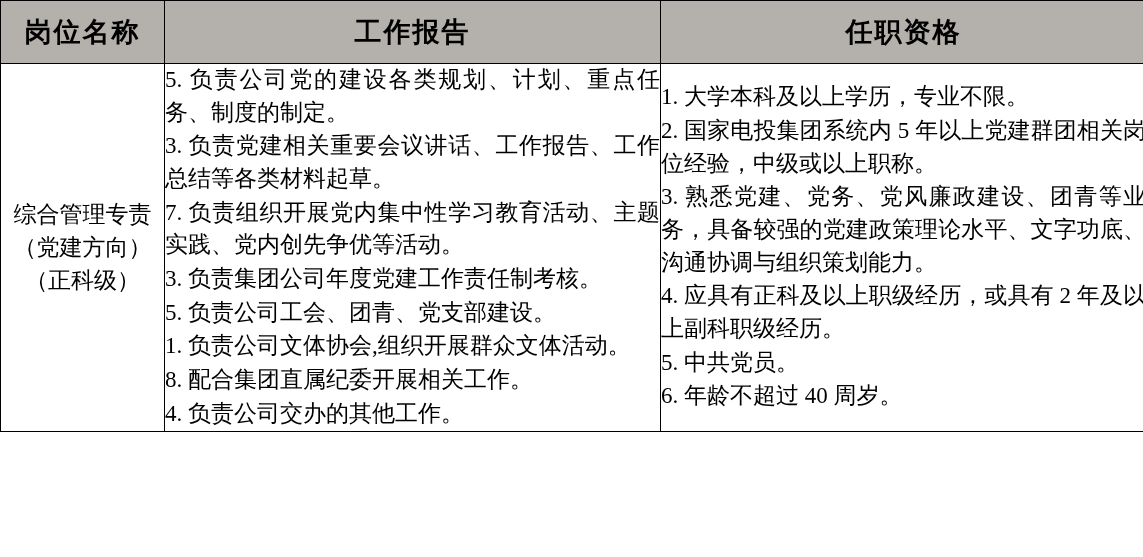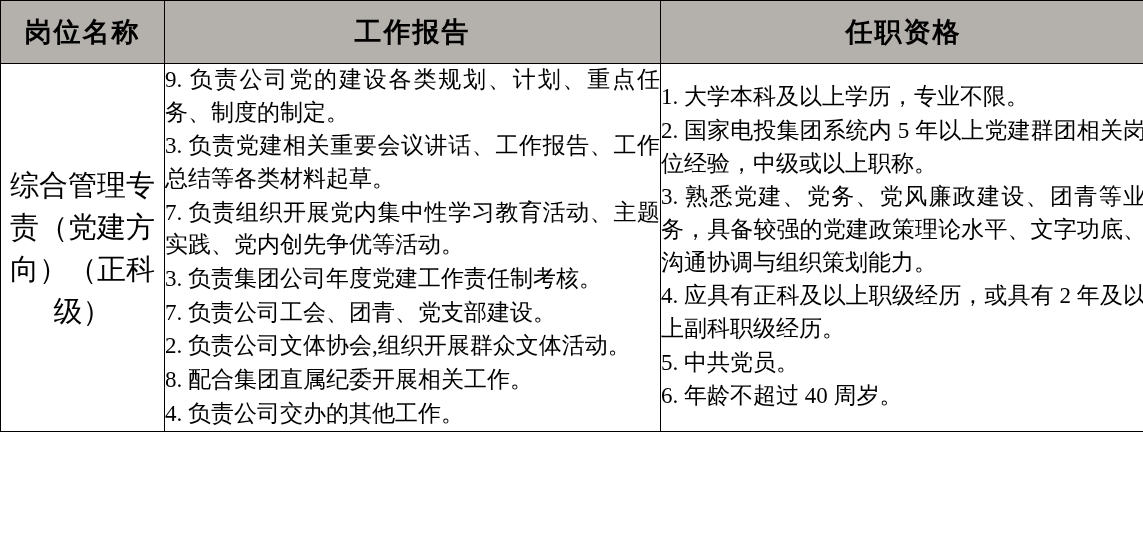--- a/index.html
+++ b/index.html
@@ -46,21 +46,21 @@
   .col-req   { width: 485px; }
 
   td.cell {
     font-size: 23px;
     line-height: 1.42;
   }
   td.post-name {
     text-align: center;
     vertical-align: middle;
     padding: 6px 10px;
-    font-size: 29px;
+    font-size: 23px;
     line-height: 1.45;
   }
   td.duty-cell, td.req-cell {
     vertical-align: top;
     padding: 14px 10px 10px 14px;
   }
   td.req-cell {
     vertical-align: middle;
     padding: 10px 10px 10px 16px;
   }
@@ -87,26 +87,26 @@
         <th class="col-title">岗位名称</th>
         <th class="col-duty">工作报告</th>
         <th class="col-req">任职资格</th>
       </tr>
     </thead>
     <tbody>
       <tr>
         <td class="cell post-name">综合管理专责（党建方向）（正科级）</td>
         <td class="cell duty-cell">
           <ol class="items">
-            <li>9. 负责公司党的建设各类规划、计划、重点任务、制度的制定。</li>
+            <li>5. 负责公司党的建设各类规划、计划、重点任务、制度的制定。</li>
             <li>3. 负责党建相关重要会议讲话、工作报告、工作总结等各类材料起草。</li>
             <li>7. 负责组织开展党内集中性学习教育活动、主题实践、党内创先争优等活动。</li>
             <li>3. 负责集团公司年度党建工作责任制考核。</li>
-            <li>7. 负责公司工会、团青、党支部建设。</li>
-            <li>2. 负责公司文体协会,组织开展群众文体活动。</li>
+            <li>5. 负责公司工会、团青、党支部建设。</li>
+            <li>1. 负责公司文体协会,组织开展群众文体活动。</li>
             <li>8. 配合集团直属纪委开展相关工作。</li>
             <li>4. 负责公司交办的其他工作。</li>
           </ol>
         </td>
         <td class="cell req-cell">
           <ol class="items">
             <li>1. 大学本科及以上学历，专业不限。</li>
             <li>2. 国家电投集团系统内 5 年以上党建群团相关岗位经验，中级或以上职称。</li>
             <li>3. 熟悉党建、党务、党风廉政建设、团青等业务，具备较强的党建政策理论水平、文字功底、沟通协调与组织策划能力。</li>
             <li>4. 应具有正科及以上职级经历，或具有 2 年及以上副科职级经历。</li>

